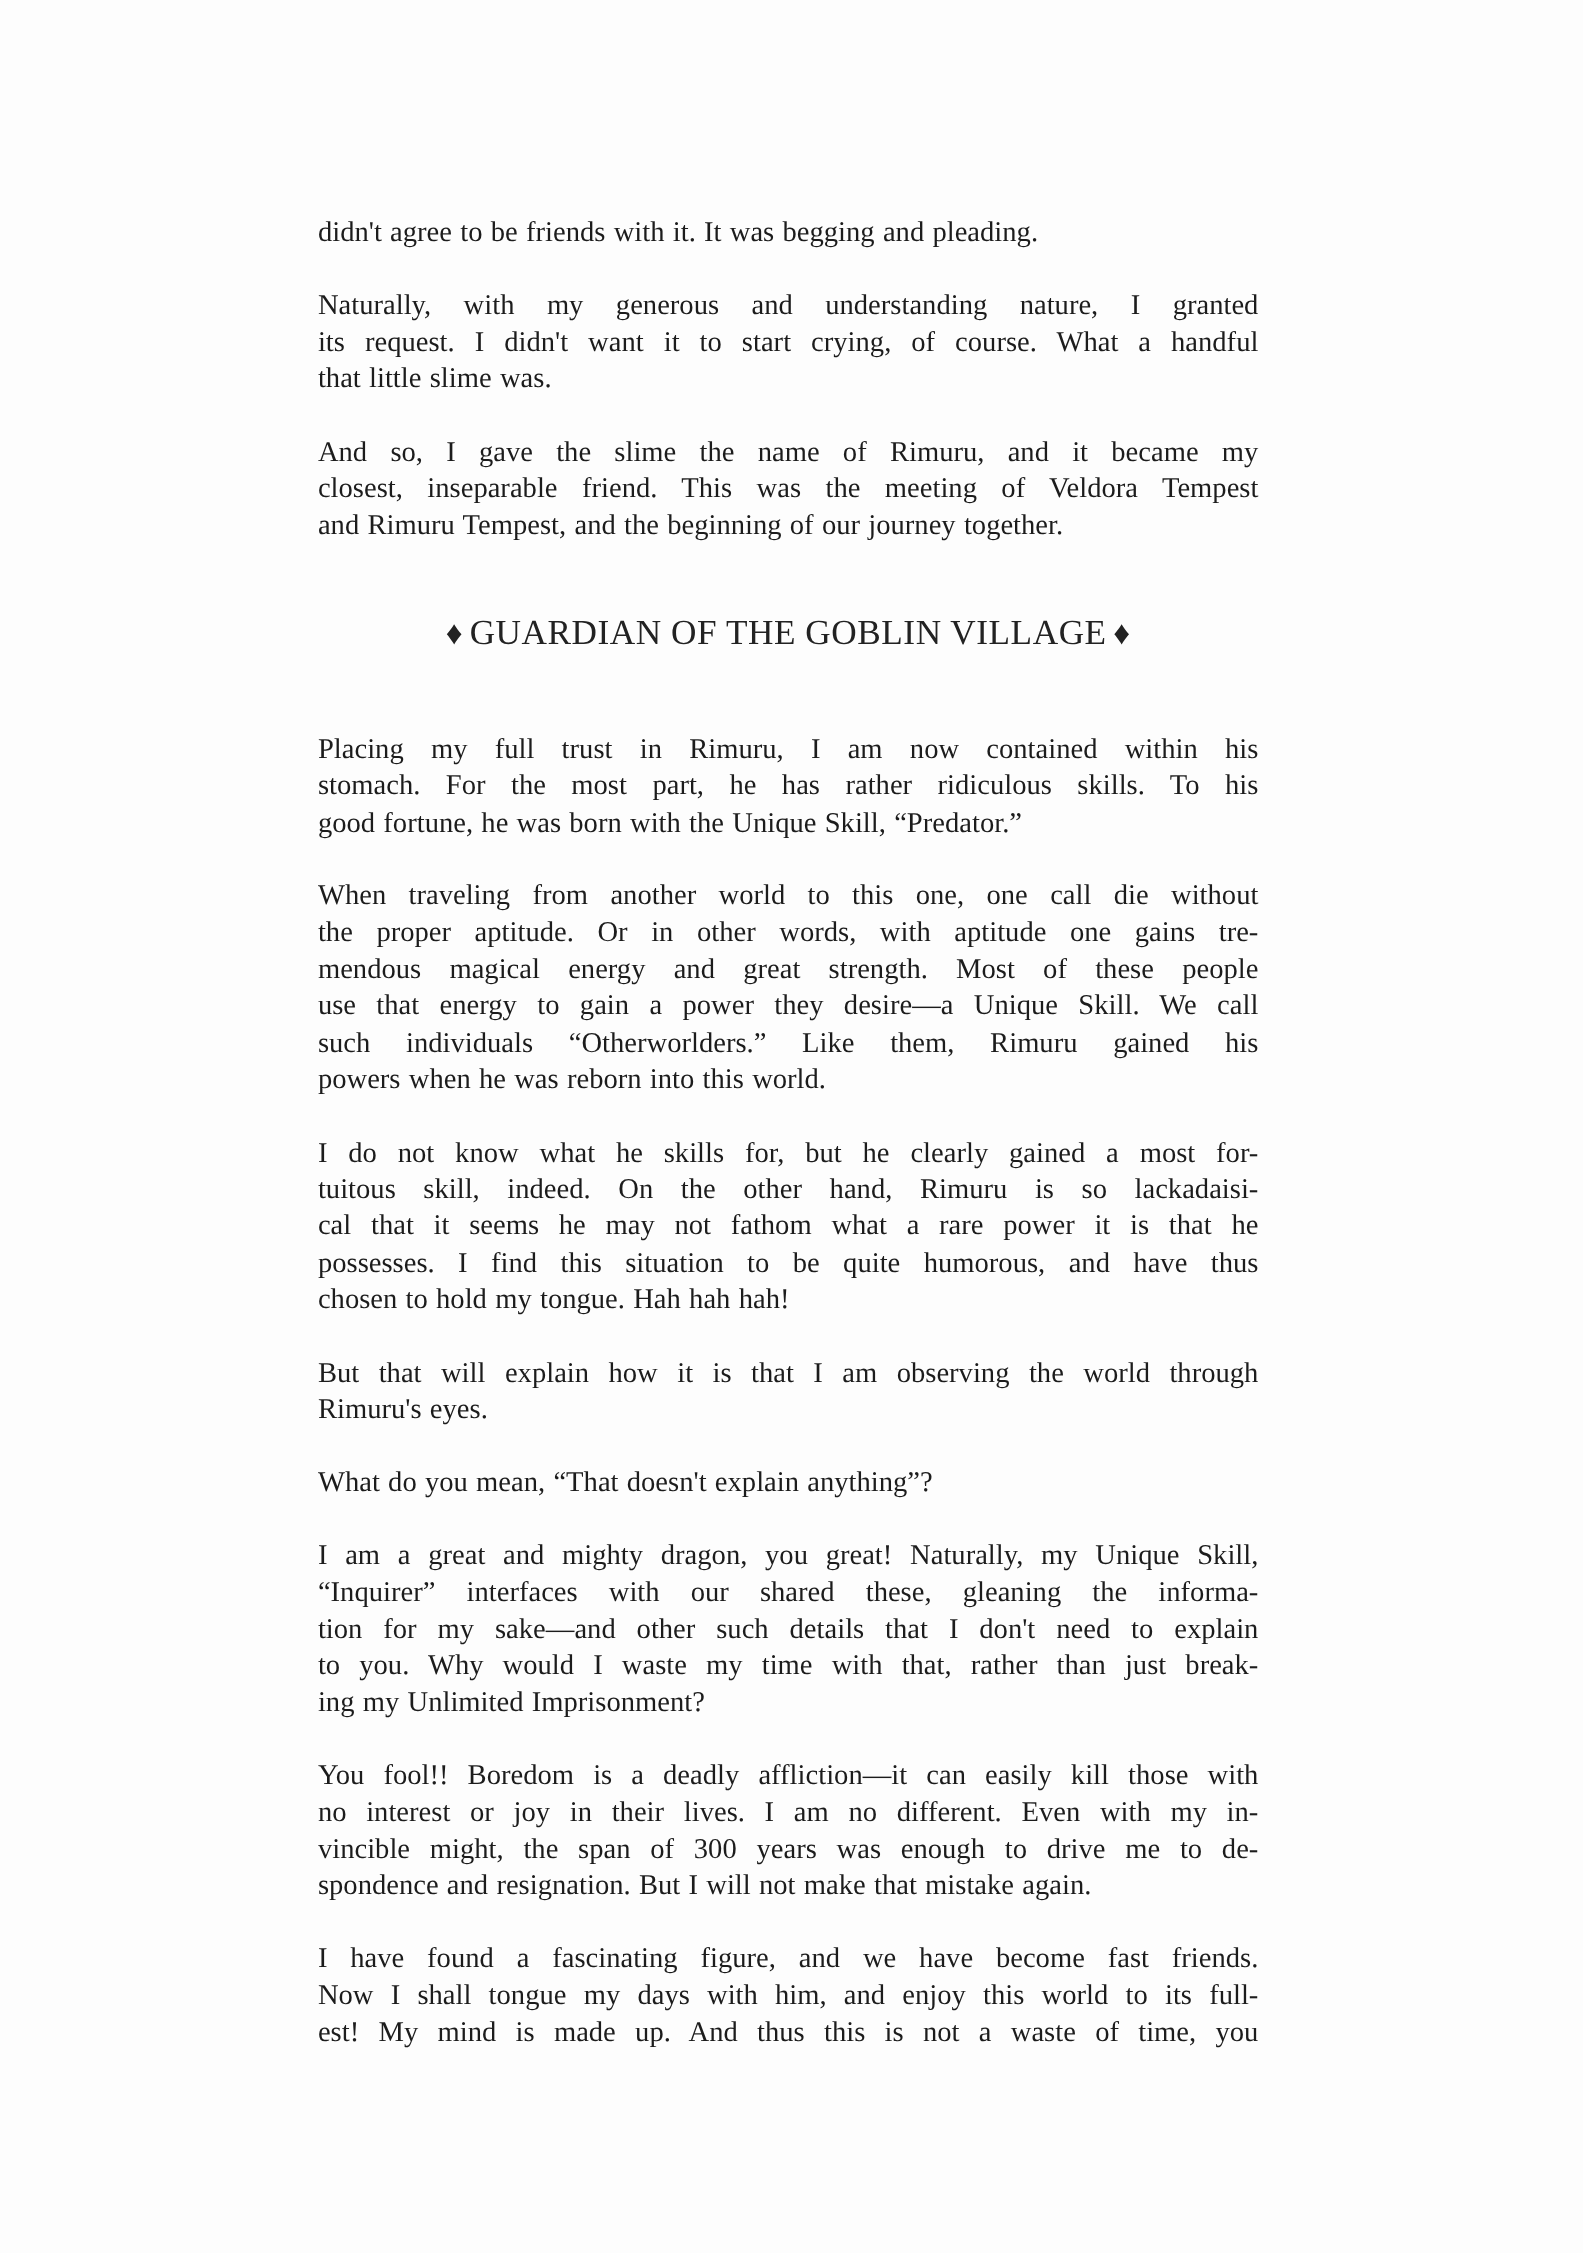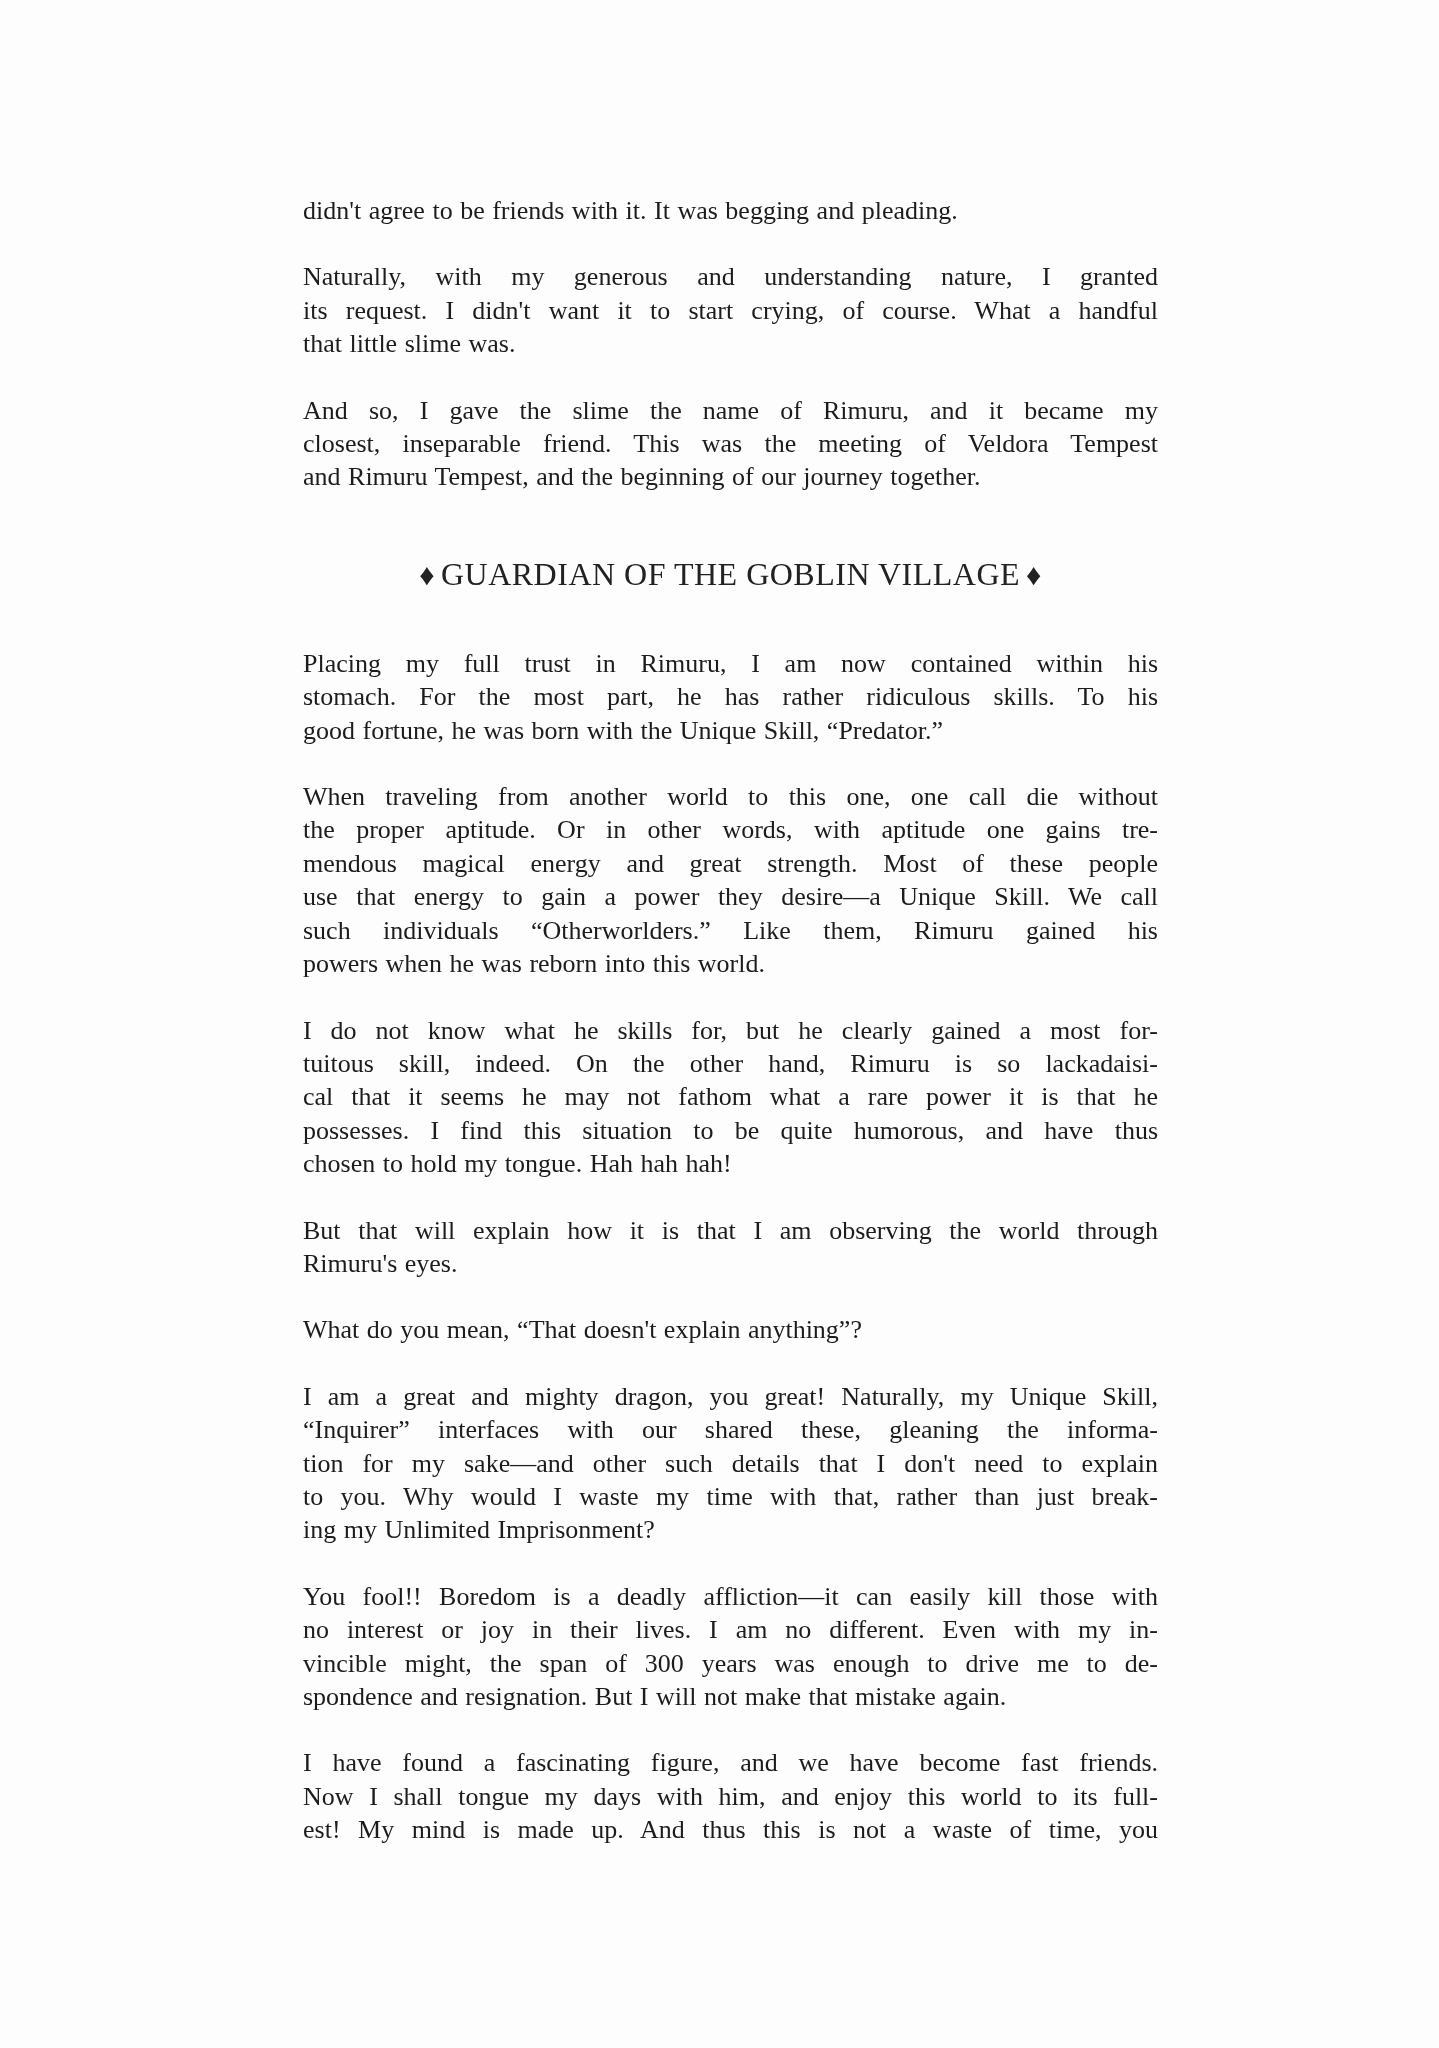--- a/index.html
+++ b/index.html
@@ -11,42 +11,42 @@
     position: relative;
     width: 1439px;
     height: 2048px;
     background: #fdfdfd;
     overflow: hidden;
     font-family: "Liberation Serif", serif;
     color: #1c1c1c;
   }
   .text-column {
     position: absolute;
-    left: 303px;
+    left: 289px;
     top: 194px;
     width: 855px;
   }
   .paragraph {
     margin: 0 0 33px 0;
   }
   .line {
     font-size: 26px;
     line-height: 33.4px;
     text-align: justify;
     text-align-last: justify;
     word-spacing: 1px;
     white-space: nowrap;
   }
   .line.final {
     text-align-last: left;
   }
   .italic {
   }
   .chapter-heading {
-    margin: 60px 0 52px 0;
+    margin: 60px 0 68px 0;
     line-height: 40px;
     font-size: 32px;
     text-align: center;
     letter-spacing: 0.5px;
     color: #222;
   }
   .chapter-heading .diamond {
     font-size: 30px;
     padding: 0 6px;
   }

